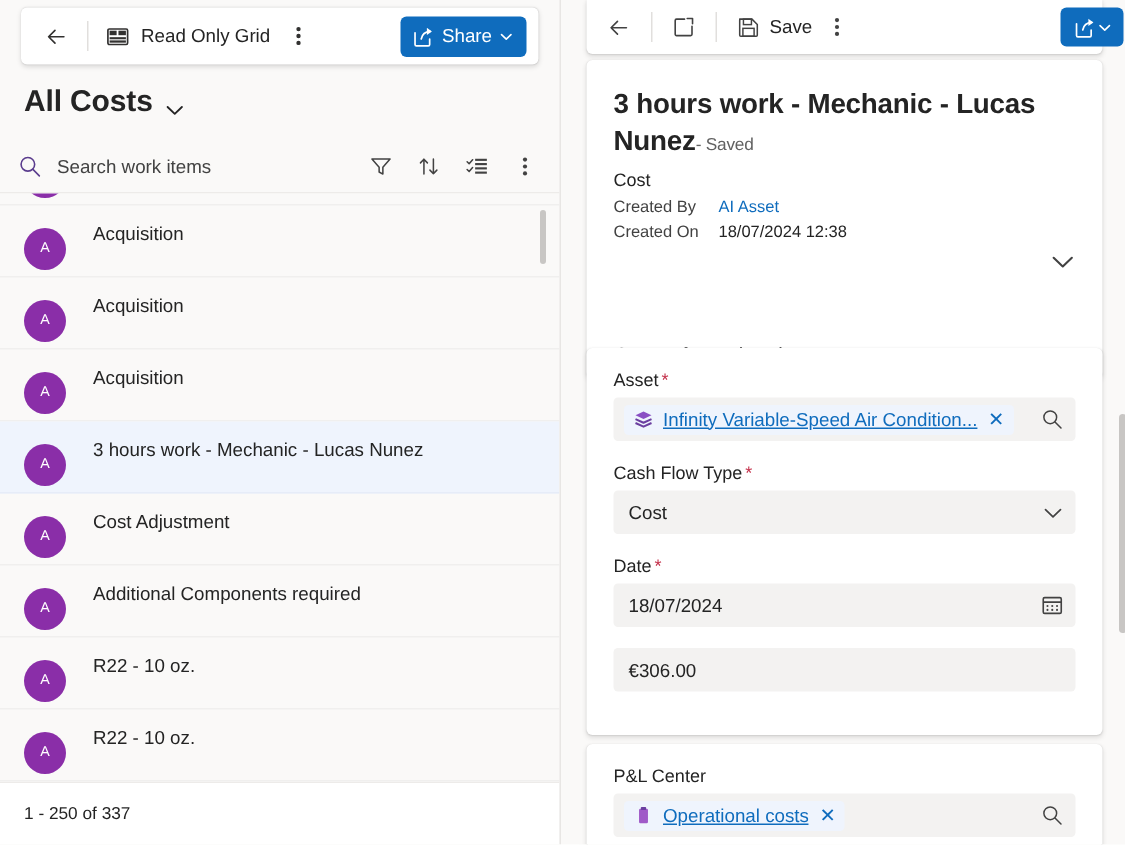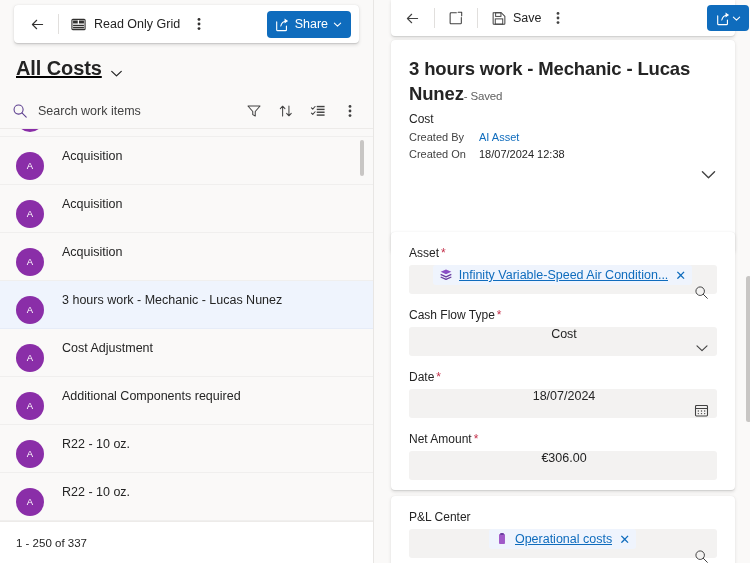--- a/index.html
+++ b/index.html
@@ -27,21 +27,21 @@
   .cmd-sep { width: 1px; height: 20px; background: #e1dfdd; margin: 0 6px; }
   .cmd-grid { display: flex; align-items: center; gap: 8px; padding: 0 6px; height: 28px; cursor: pointer; }
   .cmd-grid-label { font-size: 12.5px; color: #242424; }
   .cmd-dots { width: 26px; height: 28px; display:flex; align-items:center; justify-content:center; cursor:pointer; }
   .share-btn {
     margin-left: auto; background: #0f6cbd; color:#fff; border-radius: 4px;
     height: 27px; display:flex; align-items:center; gap:5px; padding: 0 9px 0 8px;
     font-size: 12.5px; cursor: pointer;
   }
 
-  .viewsel { position:absolute; left: 16px; top: 57px; display:flex; align-items:flex-end; gap:8px; cursor:pointer;text-decoration:underline; }
+  .viewsel { position:absolute; left: 16px; top: 57px; display:flex; align-items:flex-end; gap:8px; cursor:pointer; }
   .viewsel-title { font-size: 20px; font-weight: 600; color: #242424; letter-spacing: -0.1px; }
 
   .searchbar {
     position:absolute; left:0; top:93px; width:373px; height:36px;
     background:#faf9f8; border-bottom:1px solid #edebe9;
     display:flex; align-items:center; padding: 0 8px 0 12px;
   }
   .search-input-wrap { display:flex; align-items:center; gap:10px; flex:1; }
   .search-ph { font-size: 12.5px; color:#424242; }
   .sb-icons { display:flex; align-items:center; gap: 2px; }
@@ -124,21 +124,21 @@
     position:absolute; left:5px; top:496px; width:344px; height:120px;
     background:#ffffff; border-radius:4px 4px 0 0;
     box-shadow: 0 .3px .9px rgba(0,0,0,.08), 0 1.6px 3.6px rgba(0,0,0,.11);
     padding: 0 18px; overflow:hidden;
   }
   .fgroup { margin-top: 14px; }
   .flabel { font-size:12px; color:#242424; margin-bottom:5px; }
   .req { color:#c4314b; font-size:12px; padding-left:2px; }
   .fbox {
     height:29px; background:#f3f2f1; border-radius:3px; display:flex; align-items:center;
-    padding: 0 8px 0 10px; font-size:12.5px; color:#242424; cursor:text; position:relative;flex-direction:column;
+    padding: 0 8px 0 10px; font-size:12.5px; color:#242424; cursor:text; position:relative;
   }
   .fbox.lookup { background:#f3f2f1; padding-left:7px; }
   .pill {
     display:flex; align-items:center; gap:6px; background:#eff4fd; border-radius:3px;
     padding: 3px 5px 3px 6px; max-width: 272px;
   }
   .pill-text { font-size:12.5px; color:#0f6cbd; text-decoration:underline; white-space:nowrap; overflow:hidden; text-overflow:ellipsis; cursor:pointer; }
   .pill-x { color:#0f6cbd; font-size:13px; cursor:pointer; line-height:1; padding: 0 1px; }
   .fbox .trail { margin-left:auto; display:flex; align-items:center; color:#424242; cursor:pointer; padding-left:6px;}
 
@@ -413,21 +413,20 @@
                 <circle cx="11.4" cy="8.5" r=".75" fill="#424242"></circle>
               <circle cx="4.6" cy="11.3" r=".75" fill="#424242"></circle>
                 <circle cx="8" cy="11.3" r=".75" fill="#424242"></circle>
                 <circle cx="11.4" cy="11.3" r=".75" fill="#424242"></circle>
             </svg>
           </span>
         </div>
       </div>
 
       <div class="fgroup">
-        <div class="flabel"><span>Net Amount</span><span class="req">*</span></div>
         <div class="fbox">
           <span>€306.00</span>
         </div>
       </div>
     </div>
 
     <div class="form-card2">
       <div class="fgroup">
         <div class="flabel">P&amp;L Center</div>
         <div class="fbox lookup">

